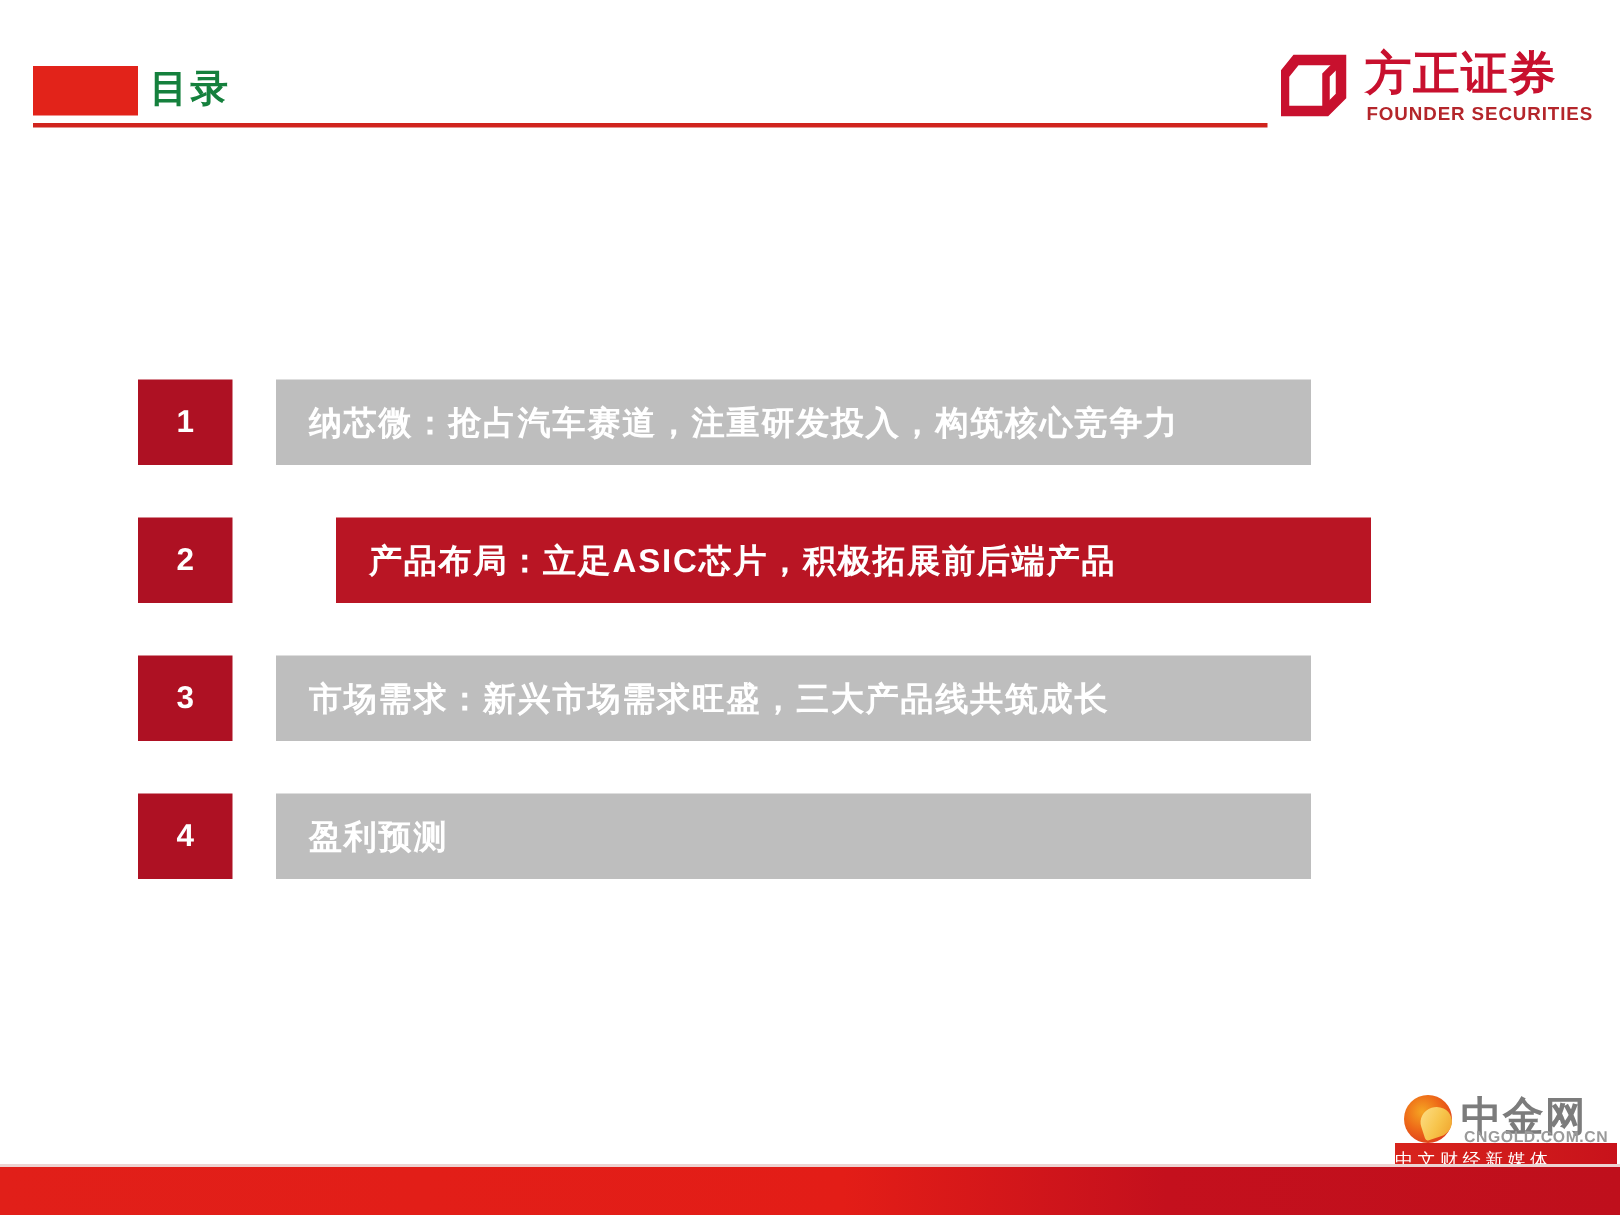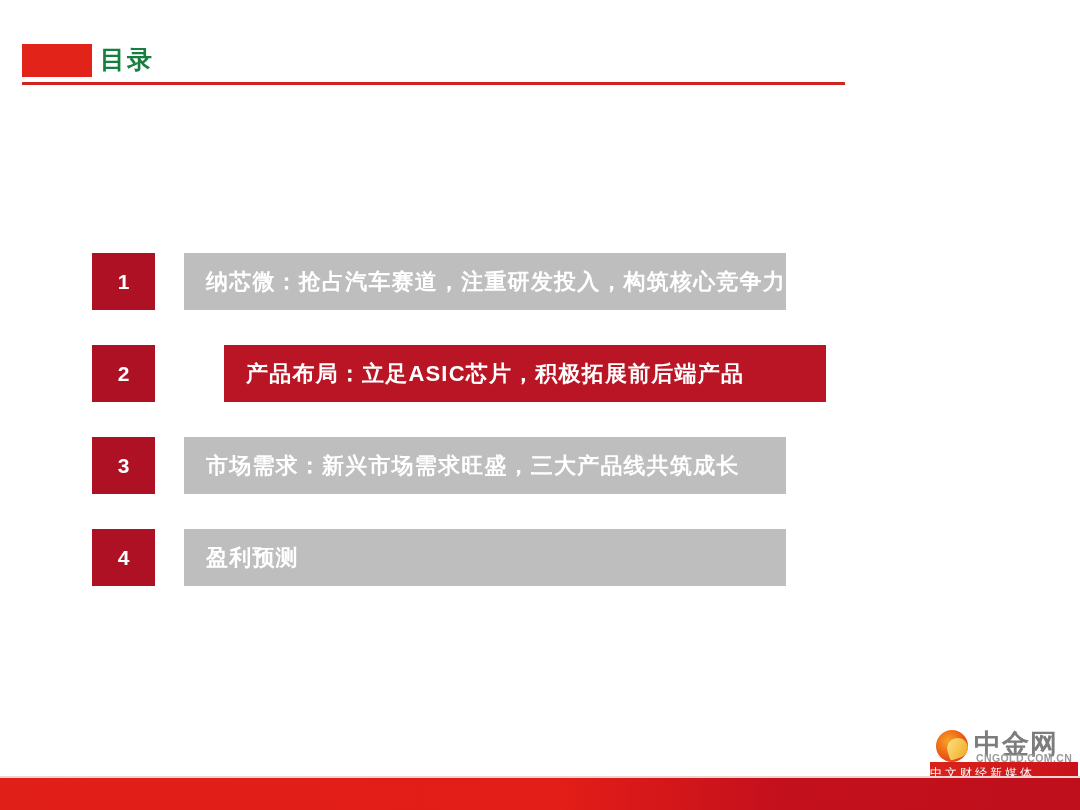--- a/index.html
+++ b/index.html
@@ -105,21 +105,21 @@
     font-size: 21px;
     font-weight: bold;
     display: flex;
     align-items: center;
     justify-content: center;
   }
   .agenda-bar {
     position: absolute;
     left: 92px;
     top: 0;
-    width: 602px;
+    width: 690px;
     height: 57px;
     background: #BEBEBE;
     display: flex;
     align-items: center;
   }
   .agenda-bar.active {
     background: #B91524;
     margin-left: 40px;
   }
   .agenda-text {
@@ -221,20 +221,30 @@
 </style>
 </head>
 <body>
 
 <div id="slide">
 
   <div class="header-red-block"></div>
   <div class="header-title">目录</div>
   <div class="header-rule"></div>
 
+  <div class="brand">
+    <span class="brand-mark">
+      <svg width="46" height="46" viewBox="0 0 46 46" xmlns="http://www.w3.org/2000/svg">
+        <path d="M10 6 L40 6 L40 30 L30 40 L2 40 L2 16 Z" fill="none" stroke="#C8102E" stroke-width="7"></path>
+        <path d="M40 6 L30 16 L30 40" fill="none" stroke="#C8102E" stroke-width="5"></path>
+      </svg>
+    </span>
+    <span class="brand-cn">方正证券</span>
+    <span class="brand-en">FOUNDER SECURITIES</span>
+  </div>
 
   <div class="agenda">
 
     <div class="agenda-row">
       <div class="agenda-num">1</div>
       <div class="agenda-bar">
         <span class="agenda-text">纳芯微：抢占汽车赛道，注重研发投入，构筑核心竞争力</span>
       </div>
     </div>
 

